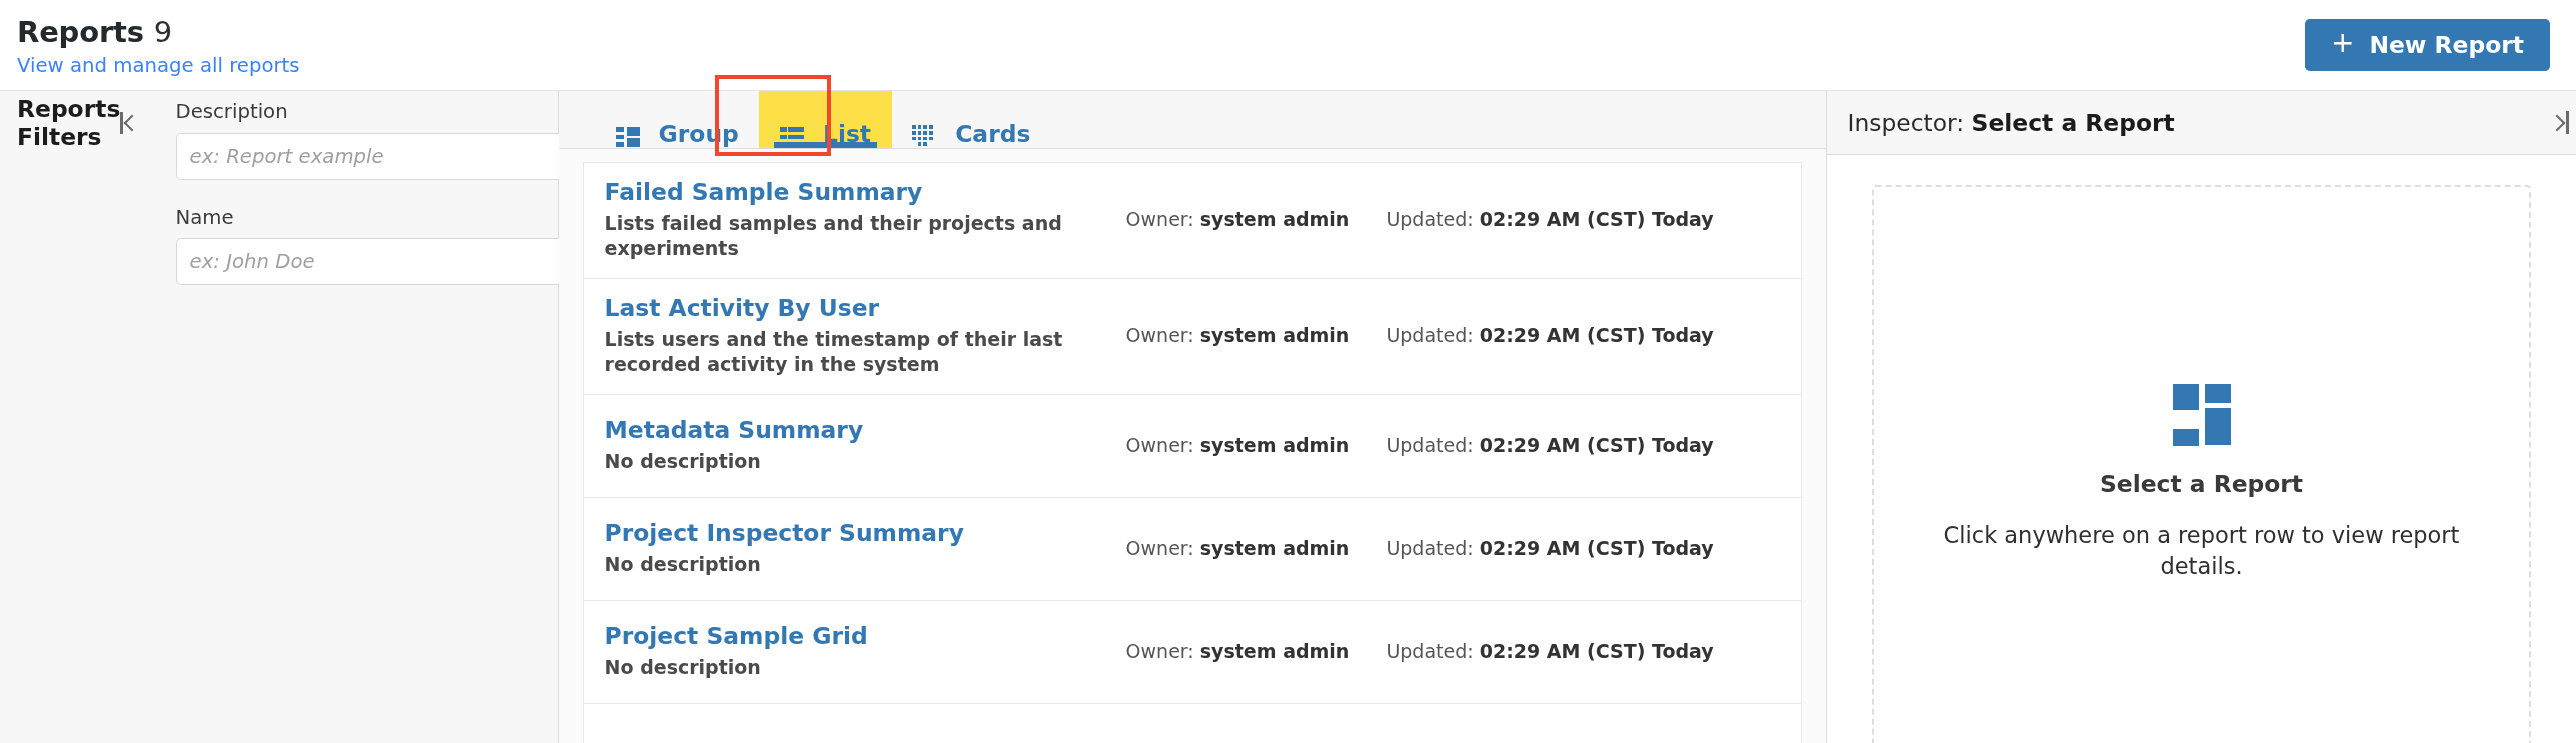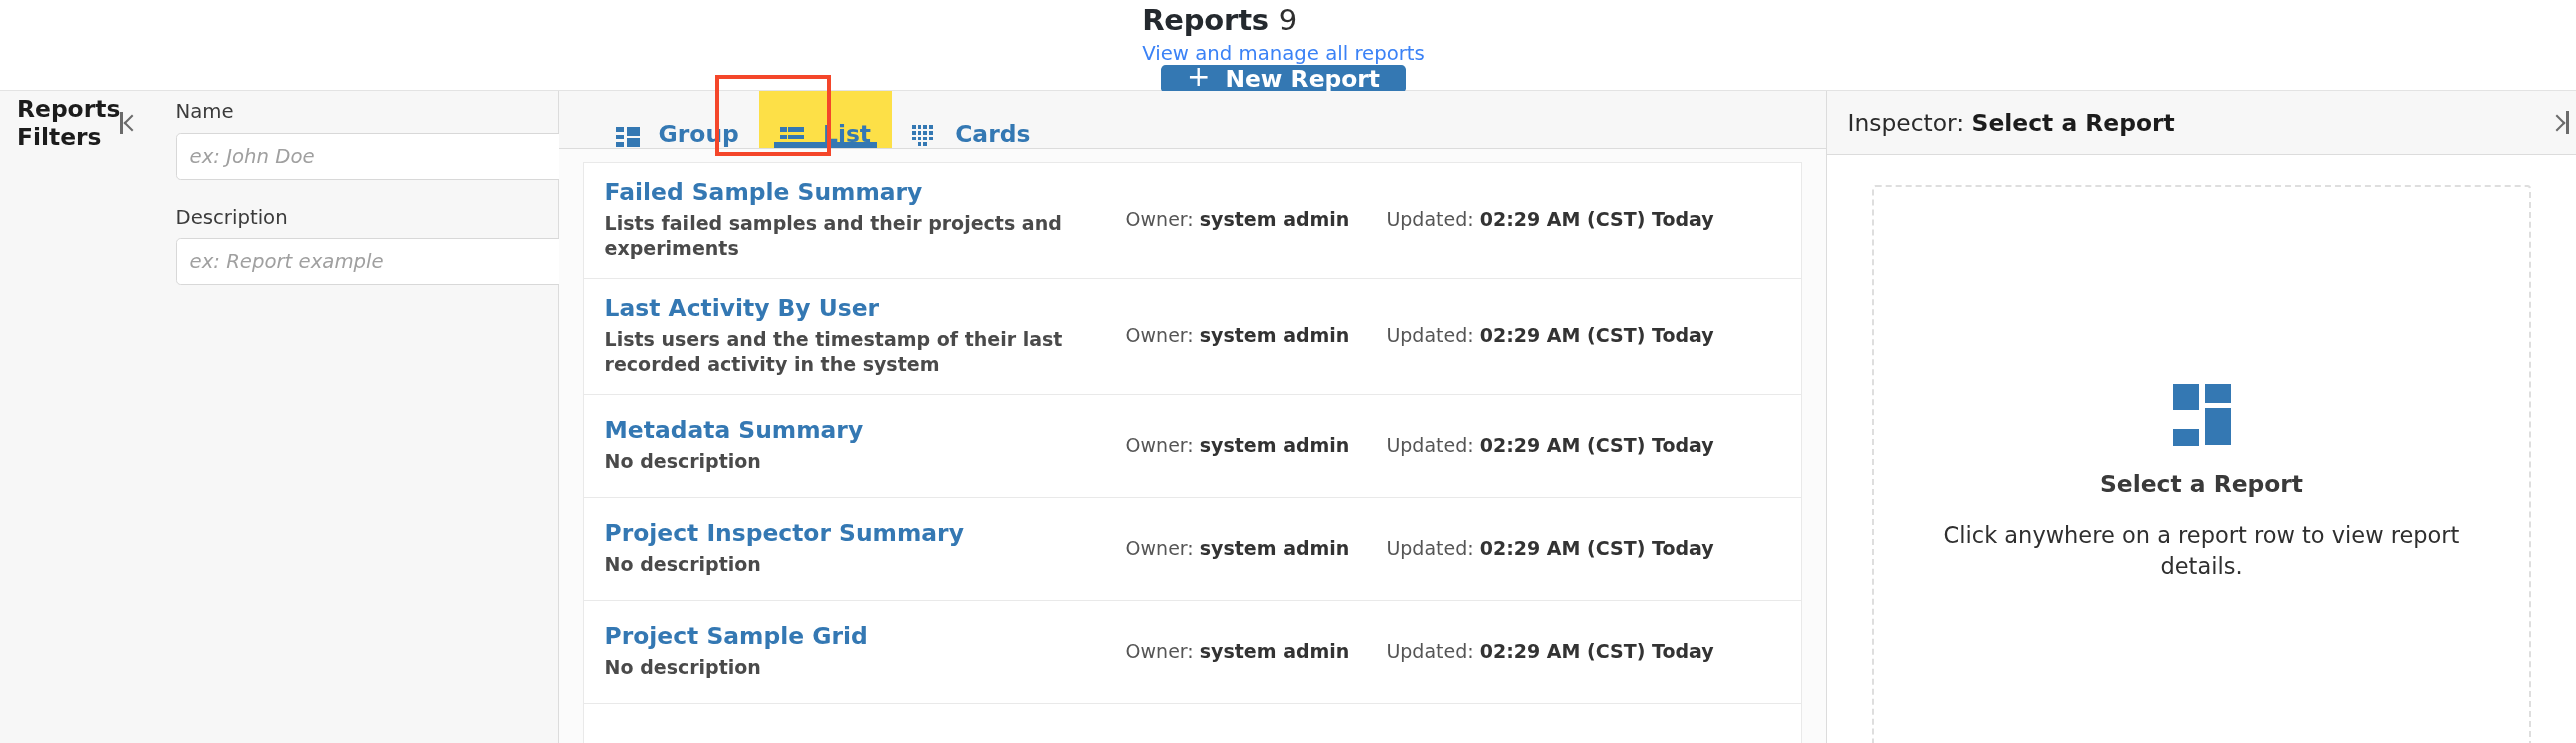--- a/index.html
+++ b/index.html
@@ -13,21 +13,20 @@
   
   .page-header {
     height: 91px;
     background: #ffffff;
     border-bottom: 1.9px solid #e3e3e3;
     display: flex;
     align-items: center;
     justify-content: space-between;
     padding: 0 26px 0 17px;
     position: relative;
-    flex-direction: column;
   }
   .title-block { padding-top: 3.7px; }
   .page-title {
     font-size: 29px;
     font-weight: 700;
     color: #24292e;
     line-height: 1.15;
     letter-spacing: -0.2px;
   }
   .page-title .count {
@@ -339,26 +338,26 @@
   <aside class="filters-panel">
     <div class="filters-head">
       <div class="filters-title">Reports Filters</div>
       <div class="collapse-icon">
         <span class="bar"></span>
         <span class="chev left"></span>
       </div>
     </div>
     <div class="filters-body">
       <div class="field">
+        <div class="field-label">Description</div>
+        <input class="field-input" type="text" placeholder="ex: Report example" style="">
+      </div>
+      <div class="field">
         <div class="field-label">Name</div>
         <input class="field-input" type="text" placeholder="ex: John Doe" style="">
-      </div>
-      <div class="field">
-        <div class="field-label">Description</div>
-        <input class="field-input" type="text" placeholder="ex: Report example" style="">
       </div>
     </div>
   </aside>
 
   <section class="list-col">
 
     <div class="tabbar">
       <div class="tab">
         <span class="icon-group">
           <i class="l1"></i>

